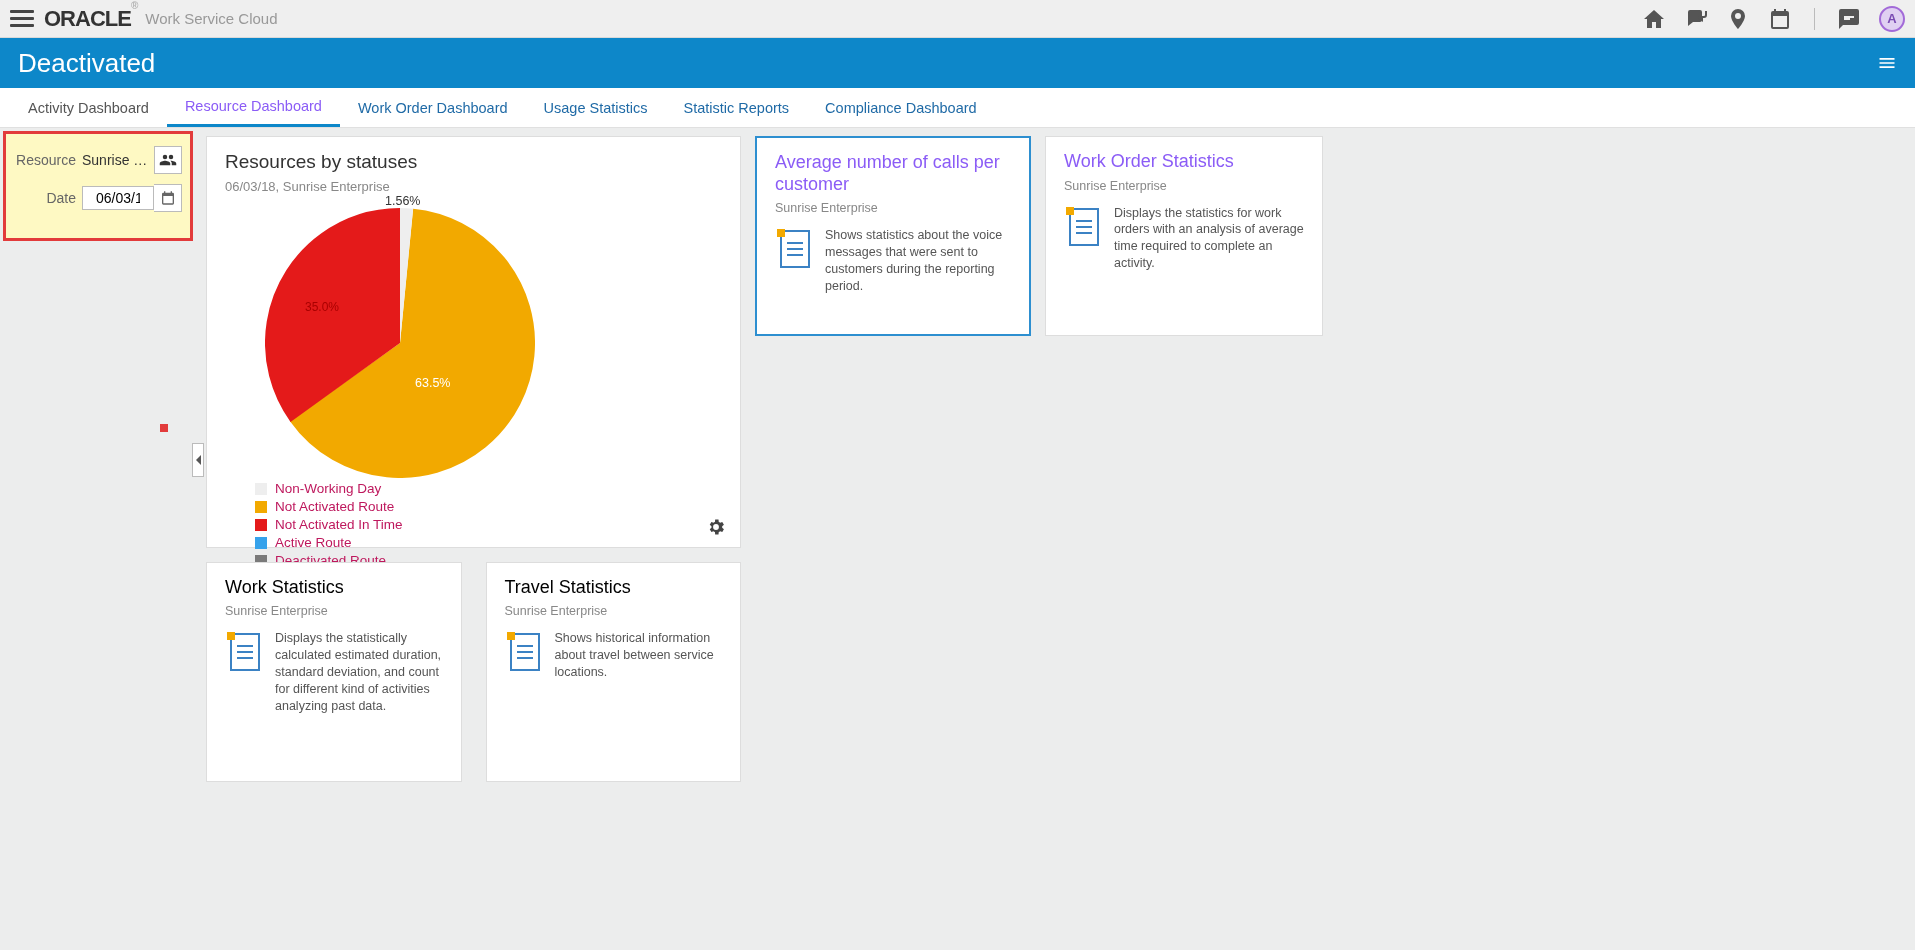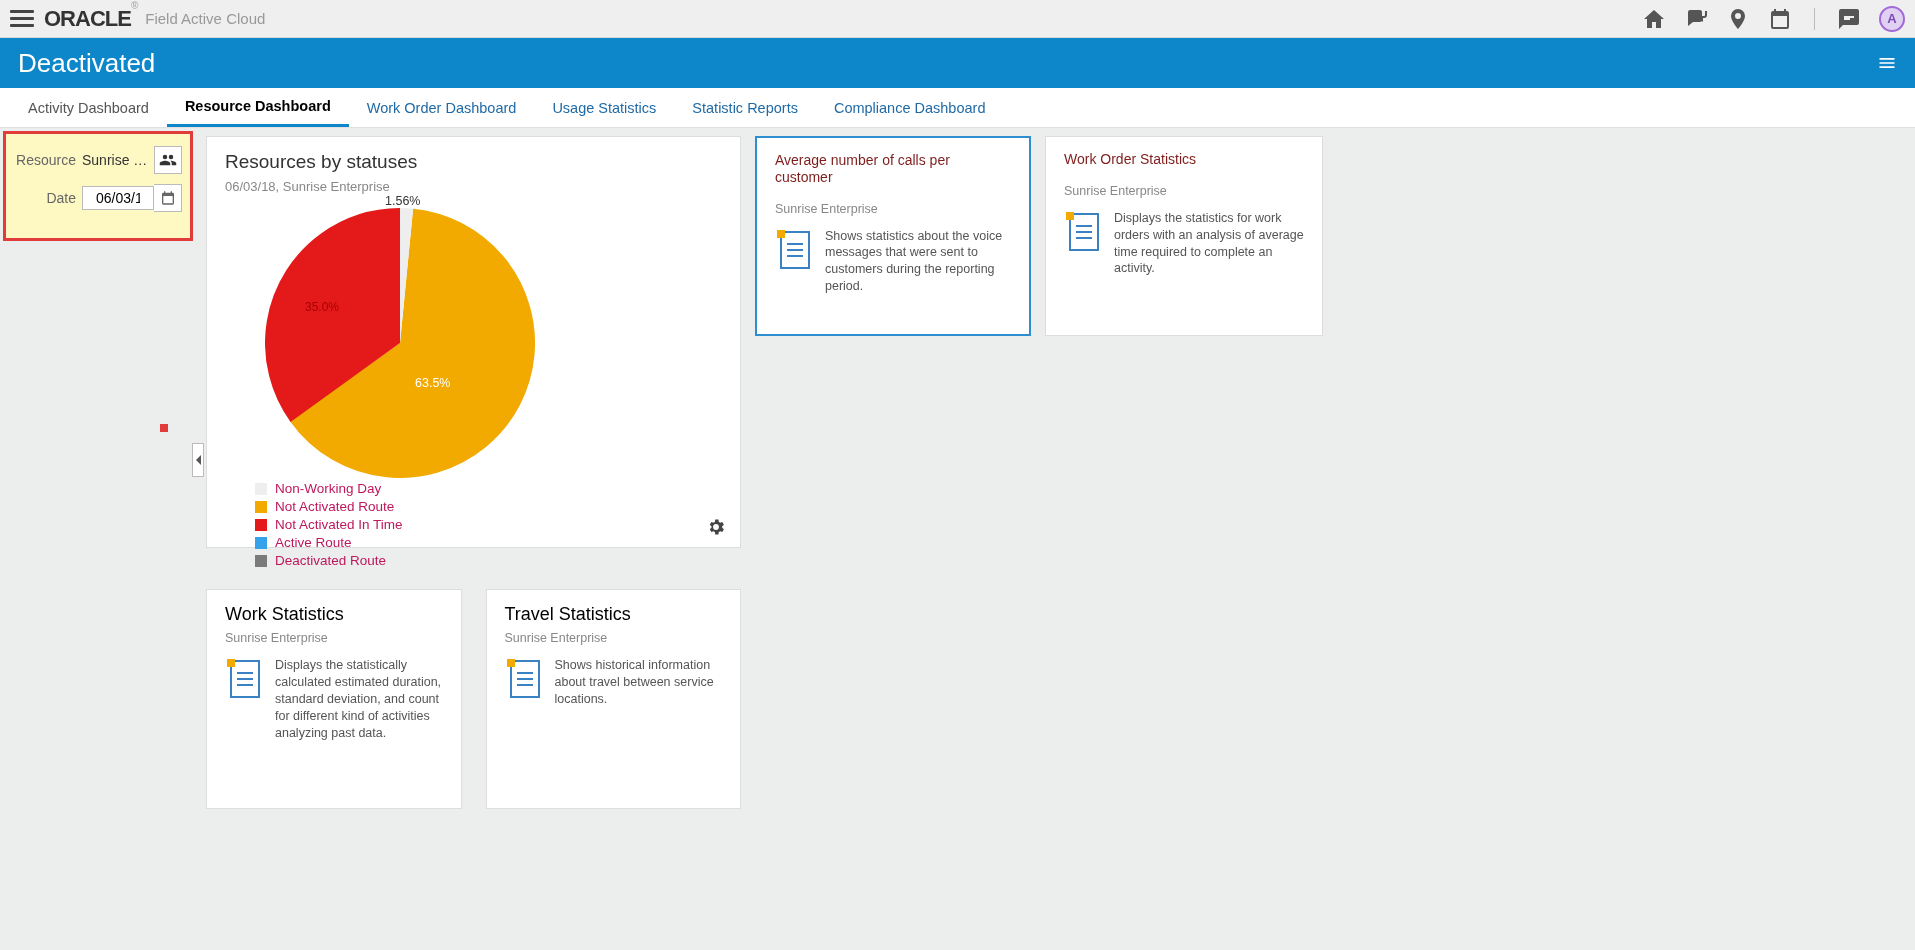--- a/index.html
+++ b/index.html
@@ -19,21 +19,21 @@
 
   
   .banner { height: 50px; background: #0d87c9; color: #fff; display:flex; align-items:center; padding:0 18px;}
   .banner h1 { font-size: 26px; font-weight: 400; }
   .banner-right-icon { margin-left:auto; width:20px;height:20px; fill:#fff; cursor:pointer;}
 
   
   .tabs { background: #fff; border-bottom:1px solid #e0e0e0; display:flex; padding:0 10px; height:40px;}
   .tab { padding: 10px 18px; font-size: 14.5px; color:#1f6aa6; display:flex; align-items:center; cursor:pointer;}
   .tab.inactive-first { color:#555;}
-  .tab.active { border-bottom: 3px solid #0d87c9; color:#000000; font-weight:700;}
+  .tab.active { border-bottom: 3px solid #0d87c9; color:#8b5cf6; font-weight:400;}
 
   
   .workspace { display:flex; height: calc(950px - 38px - 50px - 40px); position:relative;}
   .sidebar { width: 190px; padding: 12px 8px; border:3px solid #e23b3b; margin:3px; height:110px; background:#fef9c3;}
   .filter-row{display:flex;align-items:center;margin-bottom:10px;}
   .filter-label{font-size:14px;color:#666;width:68px;text-align:right;padding-right:6px;}
   .filter-value{font-size:14px;color:#333;flex:1;white-space:nowrap;overflow:hidden;text-overflow:ellipsis;}
   .filter-icon-box{width:28px;height:28px;border:1px solid #bbb;background:#fff;display:flex;align-items:center;justify-content:center;cursor:pointer;}
   .filter-icon-box svg{width:18px;height:18px;fill:#333;}
   .date-input{font-size:14px;padding:3px 13px;border:1px solid #bbb;width:72px;}
@@ -46,27 +46,27 @@
   .content { flex:1; padding: 8px 10px; display:grid; grid-template-columns: 535px 276px 278px; grid-auto-rows:min-content; gap:14px; align-content:start;}
   .card { background:#fff; border:1px solid #ddd; padding:14px 18px; position:relative;}
   .card.selected{border:2px solid #2d8fd0;}
 
   .big-card { grid-column:1; grid-row:1; height:412px;}
   .big-card h2{font-size:19px;font-weight:400;color:#333;margin-bottom:6px;}
   .big-card .subtitle{font-size:13px;color:#888;margin-bottom:14px;}
   .gear-icon{position:absolute;right:14px;bottom:10px;width:20px;height:20px;fill:#444;cursor:pointer;}
 
   .stat-card{height:200px;}
-  .stat-card h3{font-size:14px;font-weight:400;color:#7f1d1d;margin-bottom:16px;line-height:1.2;}
+  .stat-card h3{font-size:18px;font-weight:400;color:#8b5cf6;margin-bottom:6px;line-height:1.2;}
   .stat-card .sub{font-size:12.5px;color:#888;margin-bottom:12px;}
   .stat-body{display:flex;gap:10px;}
   .doc-icon{flex-shrink:0;width:40px;height:44px;}
   .stat-desc{font-size:12.5px;color:#555;line-height:1.35;}
 
-  .row2{grid-column:1;grid-row:2;display:flex;gap:24px;margin-top:27px;}
+  .row2{grid-column:1;grid-row:2;display:flex;gap:24px;}
   .row2 .card{flex:1;height:220px;}
 
   
   .pie-wrap{display:flex;align-items:flex-start;flex-direction:column;}
   .pie{width:270px;height:270px;margin-left:40px;position:relative;}
   .pie-label{position:absolute;font-size:12.5px;color:#333;}
   .legend{margin-left:30px;}
   .legend-item{display:flex;align-items:center;font-size:13.5px;color:#be185d;margin:3px 0;}
   .legend-sw{width:12px;height:12px;margin-right:8px;}
 
@@ -74,21 +74,21 @@
 </head>
 <body>
 
 <div class="topbar">
   <div class="hamburger">
       <span></span>
       <span></span>
       <span></span>
     </div>
   <span class="oracle-logo">ORACLE<sup>®</sup></span>
-  <span class="product-name">Field Active Cloud</span>
+  <span class="product-name">Work Service Cloud</span>
   <div class="top-icons">
     <svg class="tb-icon" viewBox="0 0 24 24">
         <path d="M12 3l10 9h-3v9h-5v-6H10v6H5v-9H2z"></path>
       </svg>
     <svg class="tb-icon" viewBox="0 0 24 24">
         <path d="M4 3h12a2 2 0 012 2v8a2 2 0 01-2 2H9l-5 4V5a2 2 0 012-2z"></path>
         <path d="M14 10l4 3v-3h2a2 2 0 002-2V4" fill="none" stroke="#555" stroke-width="2"></path>
       </svg>
     <svg class="tb-icon" viewBox="0 0 24 24">
         <path d="M12 2a7 7 0 00-7 7c0 5 7 13 7 13s7-8 7-13a7 7 0 00-7-7zm0 10a3 3 0 113-3 3 3 0 01-3 3z"></path>

